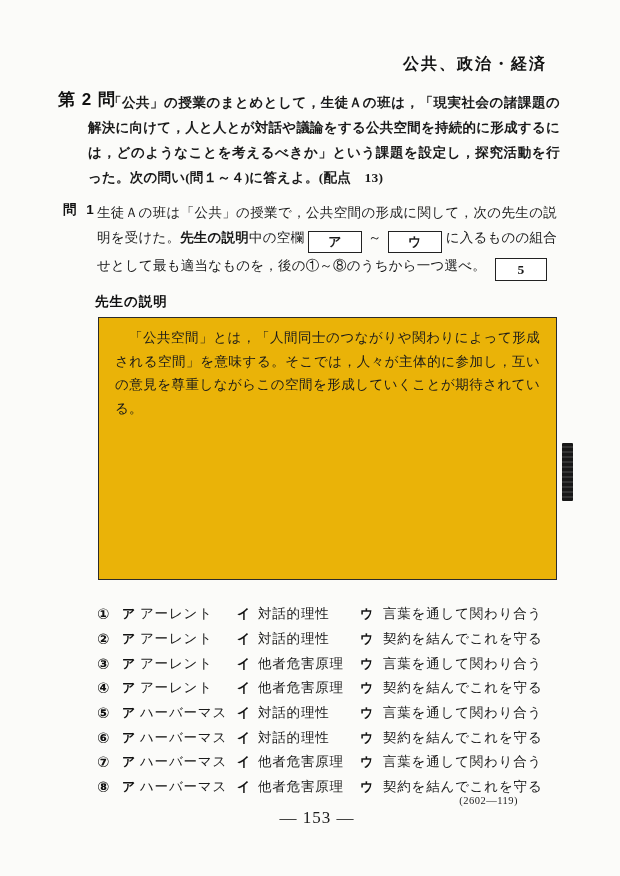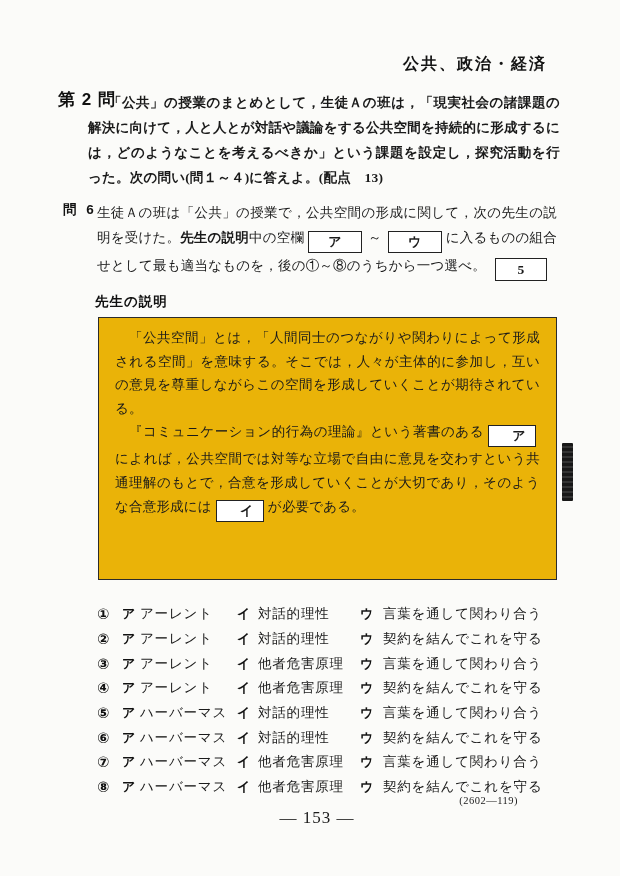--- a/index.html
+++ b/index.html
@@ -108,29 +108,28 @@
 <div>
 
   <div class="subject">公共、政治・経済</div>
 
   <section class="q2">
     <span class="q2-label">第 2 問</span>
     <p class="q2-intro">「公共」の授業のまとめとして，生徒Ａの班は，「現実社会の諸課題の解決に向けて，人と人とが対話や議論をする公共空間を持続的に形成するには，どのようなことを考えるべきか」という課題を設定し，探究活動を行った。次の問い(問１～４)に答えよ。(配点　13)</p>
   </section>
 
   <section class="q1">
-    <span class="q1-label">問 6</span>
+    <span class="q1-label">問 1</span>
     <p class="q1-text"><span>生徒Ａの班は「公共」の授業で，公共空間の形成に関して，次の先生の説明を受けた。</span><span class="gothic">先生の説明</span><span>中の空欄</span><span class="blank">ア</span><span class="tilde">～</span><span class="blank">ウ</span><span>に入るものの組合せとして最も適当なものを，後の①～⑧のうちから一つ選べ。</span><span class="ansbox">5</span></p>
   </section>
 
   <div class="exp-heading gothic">先生の説明</div>
 
   <div class="exp-box">
     <p>「公共空間」とは，「人間同士のつながりや関わりによって形成される空間」を意味する。そこでは，人々が主体的に参加し，互いの意見を尊重しながらこの空間を形成していくことが期待されている。</p>
-    <p><span>『コミュニケーション的行為の理論』という著書のある</span><span class="blank small">ア</span><span>によれば，公共空間では対等な立場で自由に意見を交わすという共通理解のもとで，合意を形成していくことが大切であり，そのような合意形成には</span><span class="blank small">イ</span><span>が必要である。</span></p>
   </div>
 
   <div class="options">
     <div class="opt-row">
       <span class="opt-num">①</span>
         <span class="opt-key">ア</span>
         <span class="opt-val">アーレント</span>
         <span class="opt-key">イ</span>
         <span class="opt-val">対話的理性</span>
         <span class="opt-key">ウ</span>

